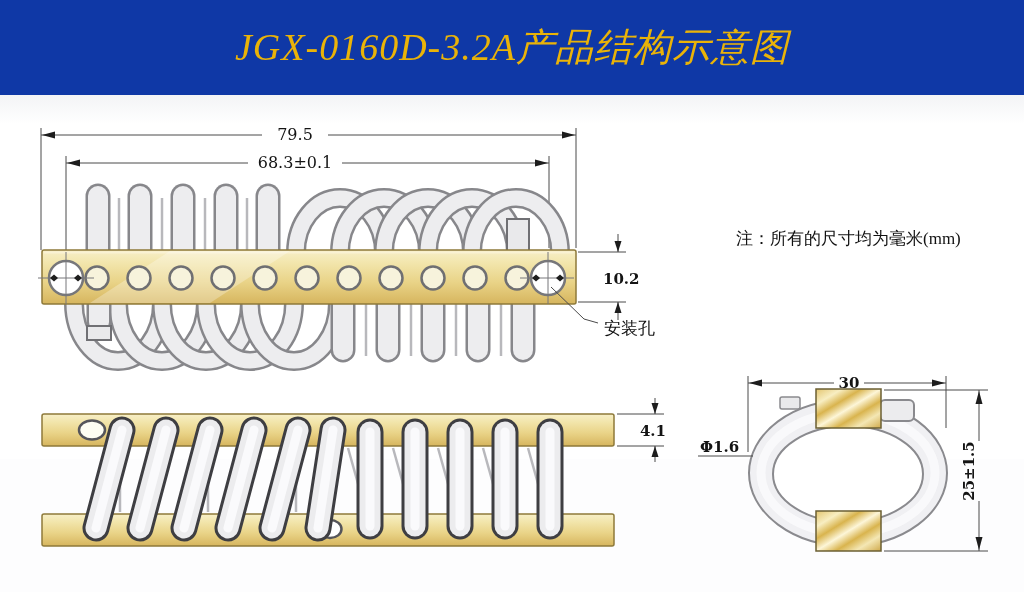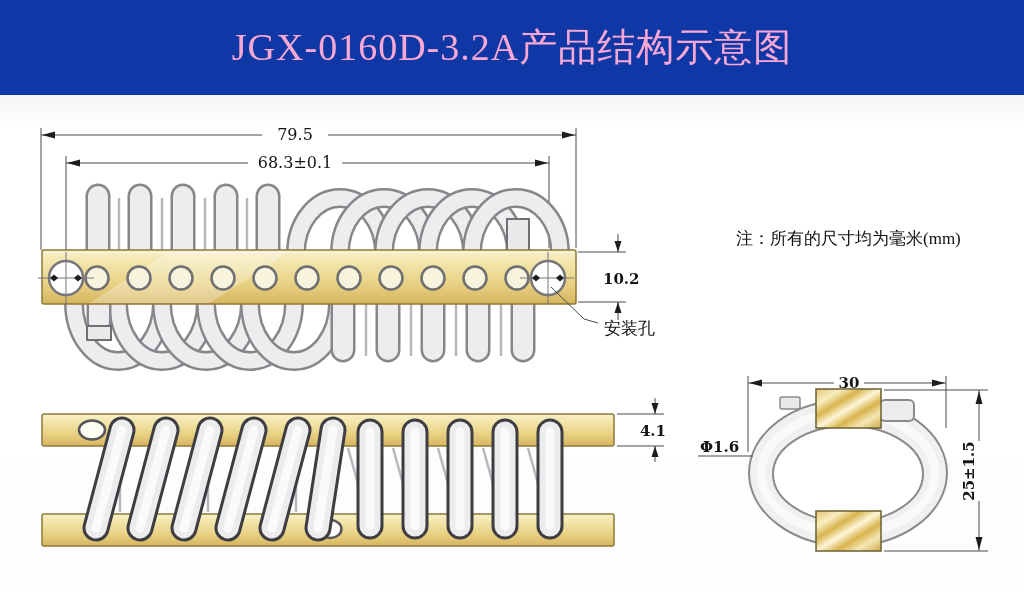--- a/index.html
+++ b/index.html
@@ -31,21 +31,21 @@
   .b-out{stroke:#3e3e42;stroke-width:27;stroke-linecap:round;fill:none}
   .b-mid{stroke:#ececee;stroke-width:21;stroke-linecap:round;fill:none}
   .b-hi{stroke:#fafafc;stroke-width:9;stroke-linecap:round;fill:none}
   .thin{stroke:#b8b8bc;stroke-width:2.5;fill:none}
   .cl{stroke:#77777a;stroke-width:1;fill:none}
 </style>
 </head>
 <body>
 
 <div class="header" id="hdr" style="background: rgb(15, 56, 166);">
-  <h1 style="color: #f9a8d4;">JGX-0160D-3.2A产品结构示意图</h1>
+  <h1 style="color: #eab308; font-style: italic;">JGX-0160D-3.2A产品结构示意图</h1>
 </div>
 
 <div class="canvas-wrap">
 <svg width="1024" height="497" viewBox="0 95 1024 497" xmlns="http://www.w3.org/2000/svg">
   <defs>
     <linearGradient id="goldV" x1="0" y1="0" x2="0" y2="1">
       <stop offset="0" stop-color="#f7efc8"></stop>
       <stop offset="0.25" stop-color="#f2e5ab"></stop>
       <stop offset="0.6" stop-color="#e9d387"></stop>
       <stop offset="1" stop-color="#d6b55e"></stop>

